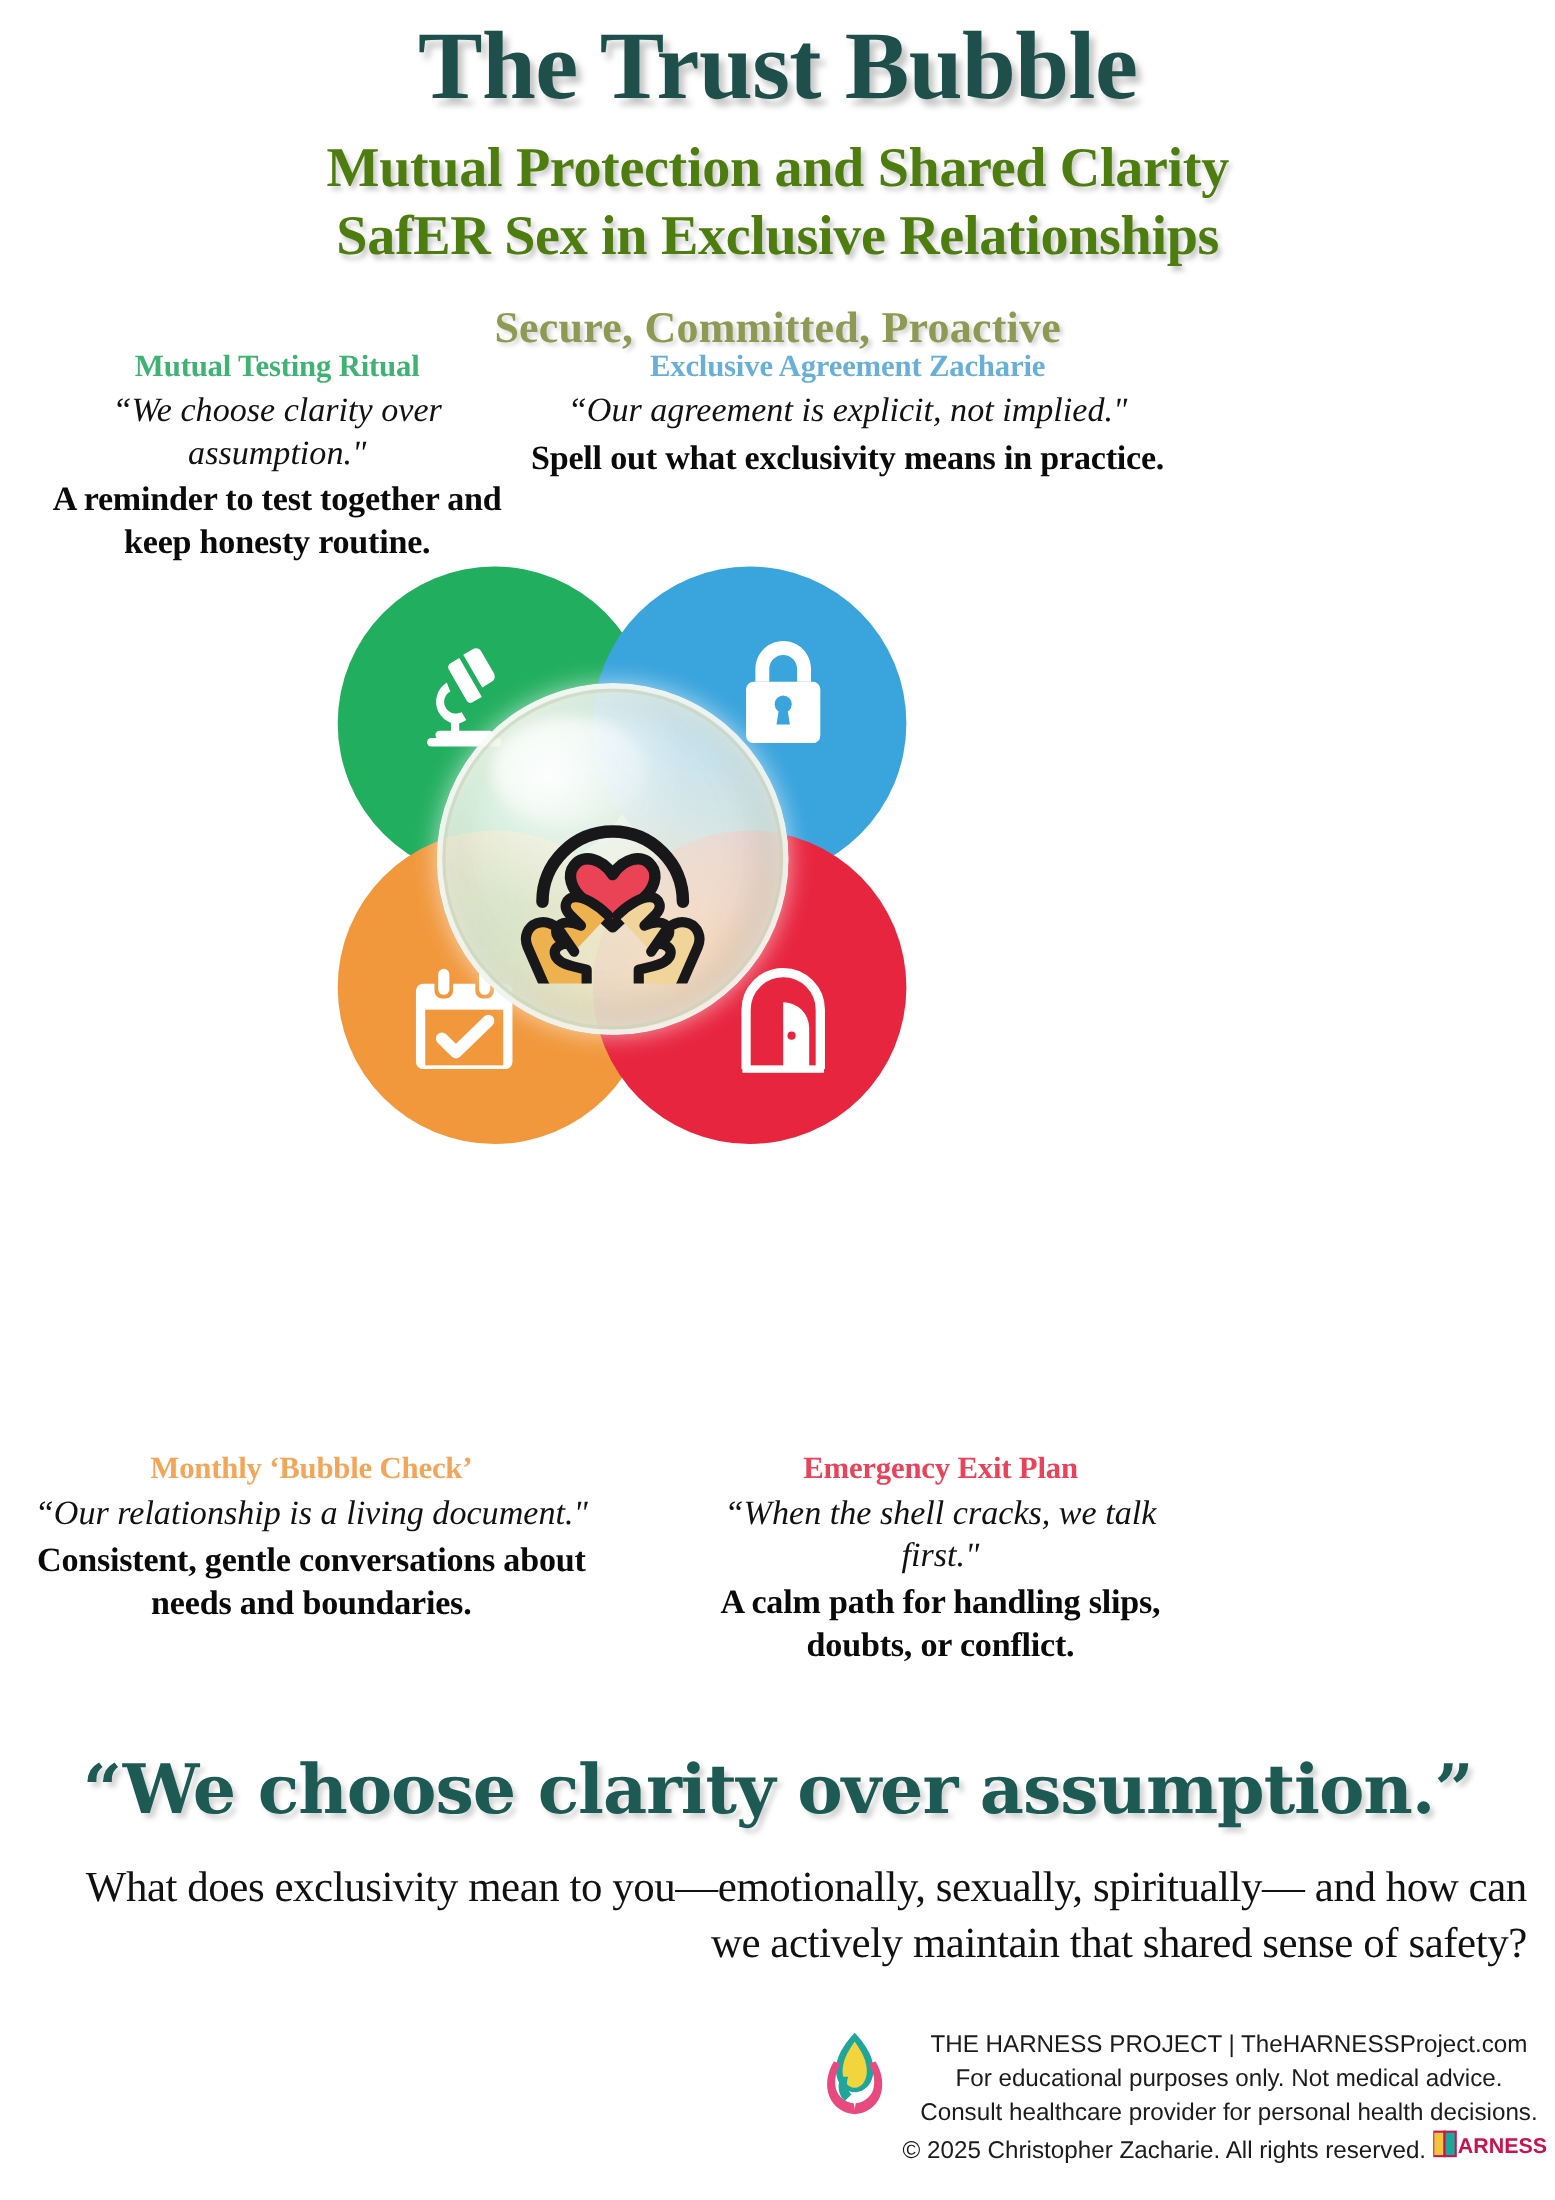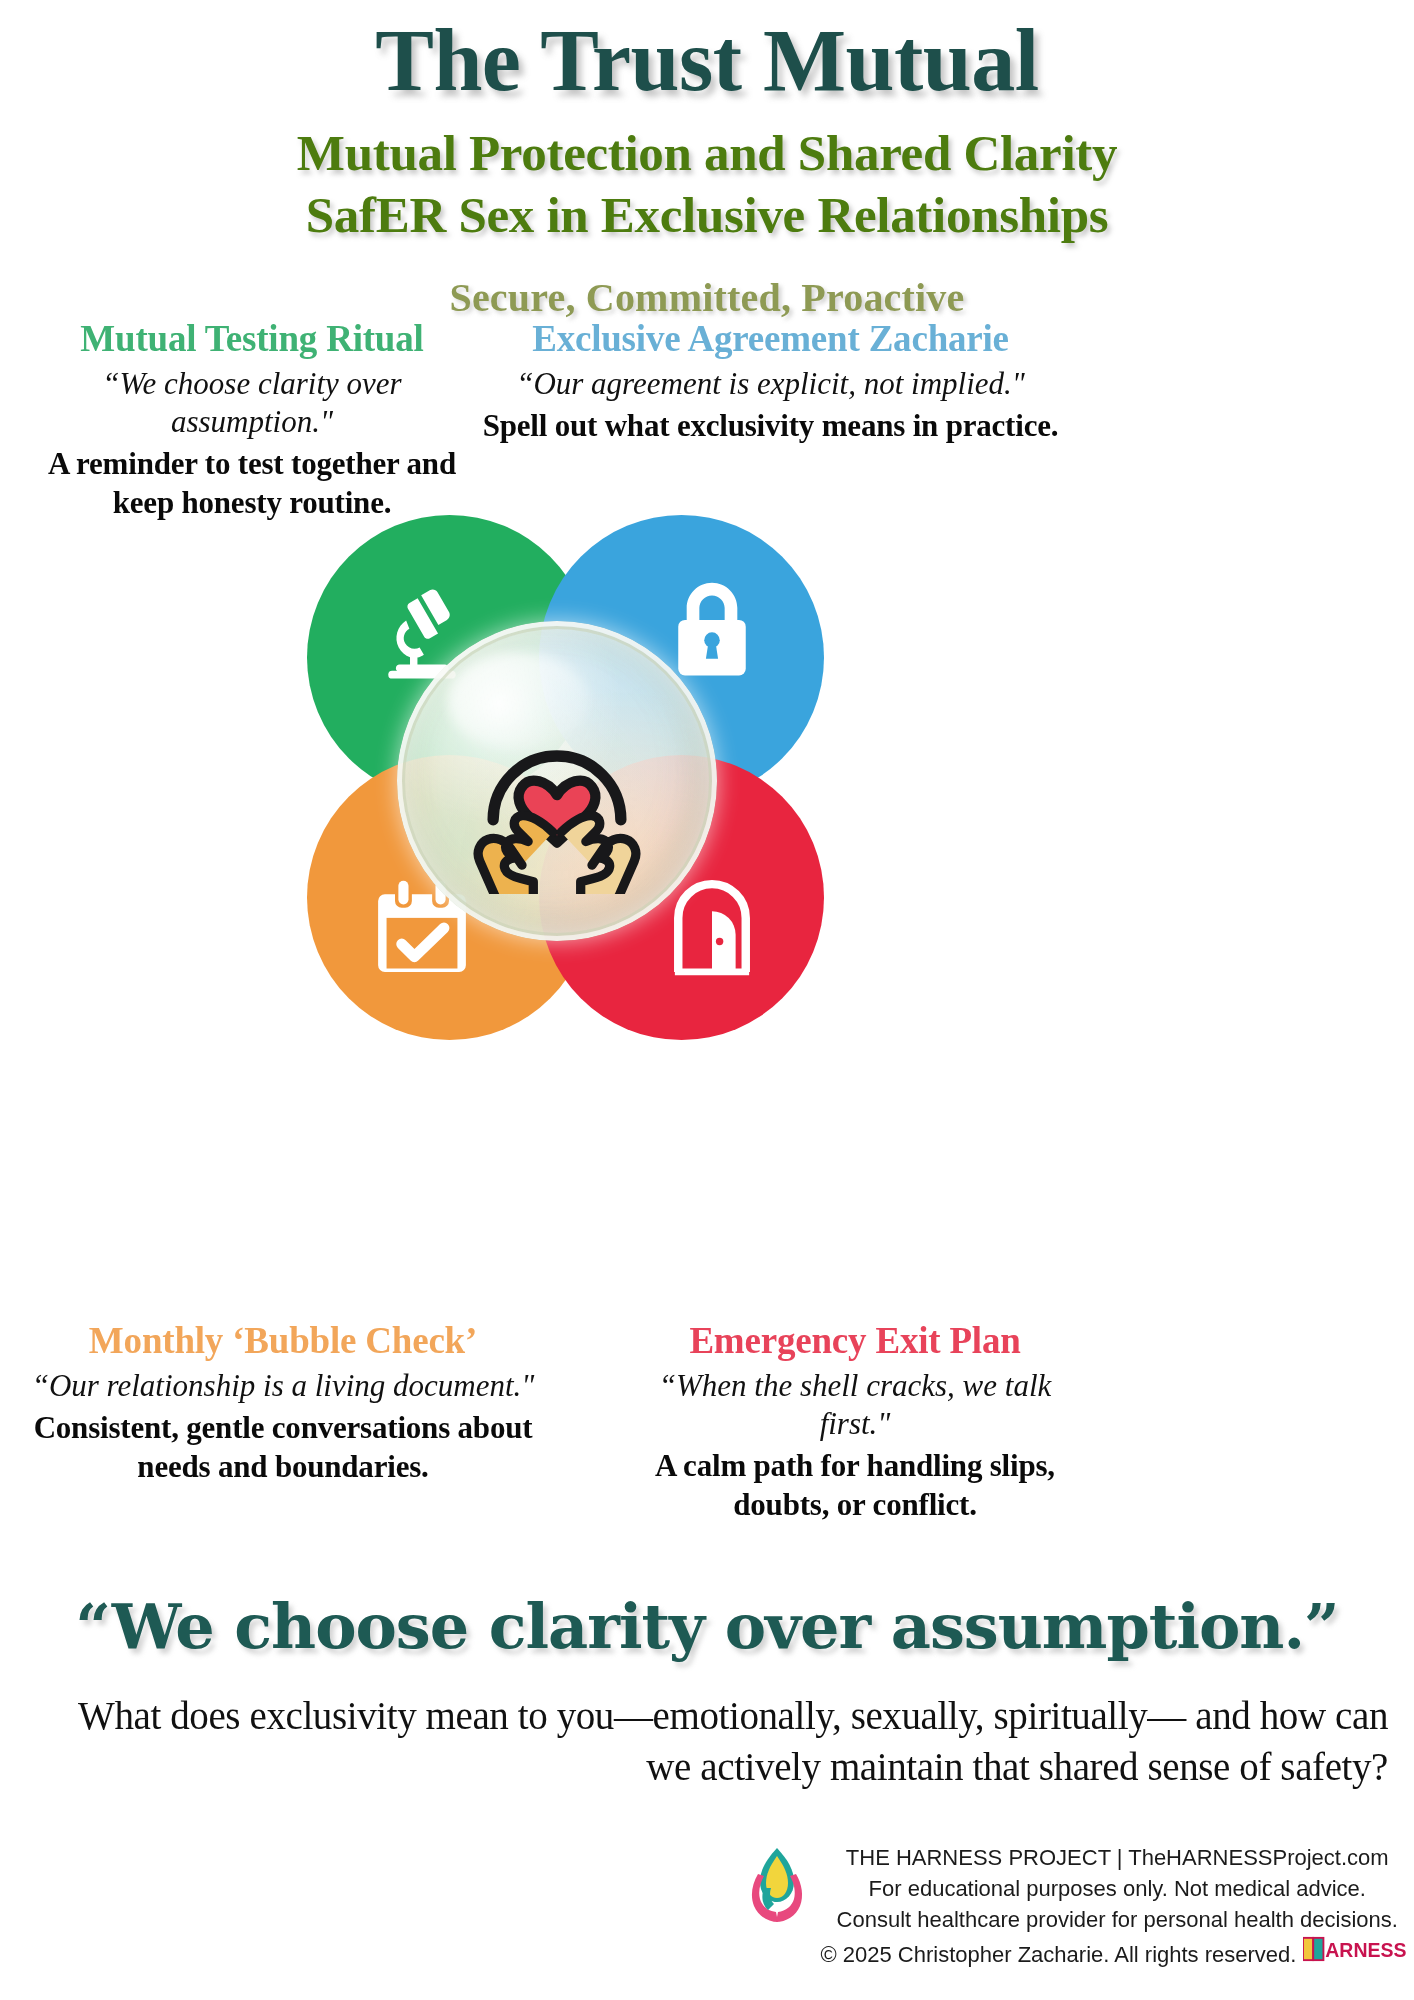--- a/index.html
+++ b/index.html
@@ -46,21 +46,21 @@
     color: #8e9a54;
     letter-spacing: 0.2px;
     text-shadow: 3px 3px 4px rgba(140,140,140,0.38);
   }
 
   
   .card { position: absolute; text-align: center; }
   .card-title {
     font-family: "Liberation Serif", serif;
     font-weight: bold;
-    font-size: 37px;
+    font-size: 28px;
     line-height: 1.15;
     letter-spacing: -0.2px;
   }
   .card-quote {
     font-family: "Liberation Serif", serif;
     font-style: italic;
     font-size: 31px;
     line-height: 1.24;
     color: #111111;
     margin-top: 4px;
@@ -200,21 +200,21 @@
   .footer-lines .fl { display: block; }
   .copyright-row { display: flex; align-items: center; justify-content: center; gap: 6px; }
   .harness-word { height: 26px; }
 </style>
 </head>
 <body>
 
 <div class="poster">
 
   <div class="header">
-    <div class="title">The Trust Mutual</div>
+    <div class="title">The Trust Bubble</div>
     <div class="subtitle1">Mutual Protection and Shared Clarity</div>
     <div class="subtitle2">SafER Sex in Exclusive Relationships</div>
     <div class="tagline">Secure, Committed, Proactive</div>
   </div>
 
   <div class="card" id="card-tl">
     <div class="card-title" style="color:#3fb274">Mutual Testing Ritual</div>
     <div class="card-quote">“We choose clarity over assumption."</div>
     <div class="card-desc">A reminder to test together and keep honesty routine.</div>
   </div>

